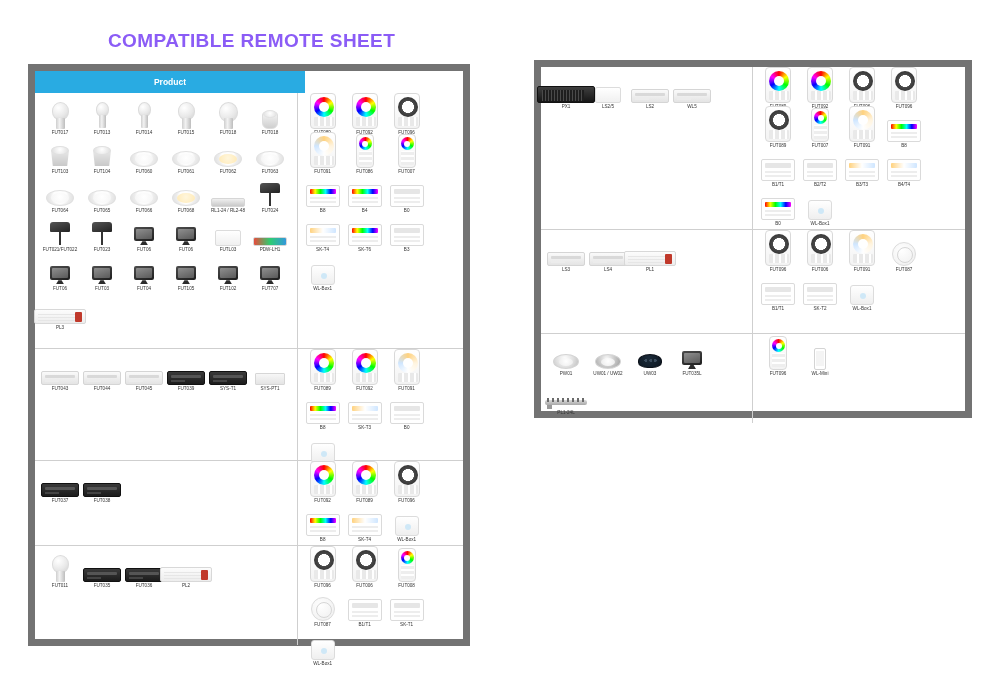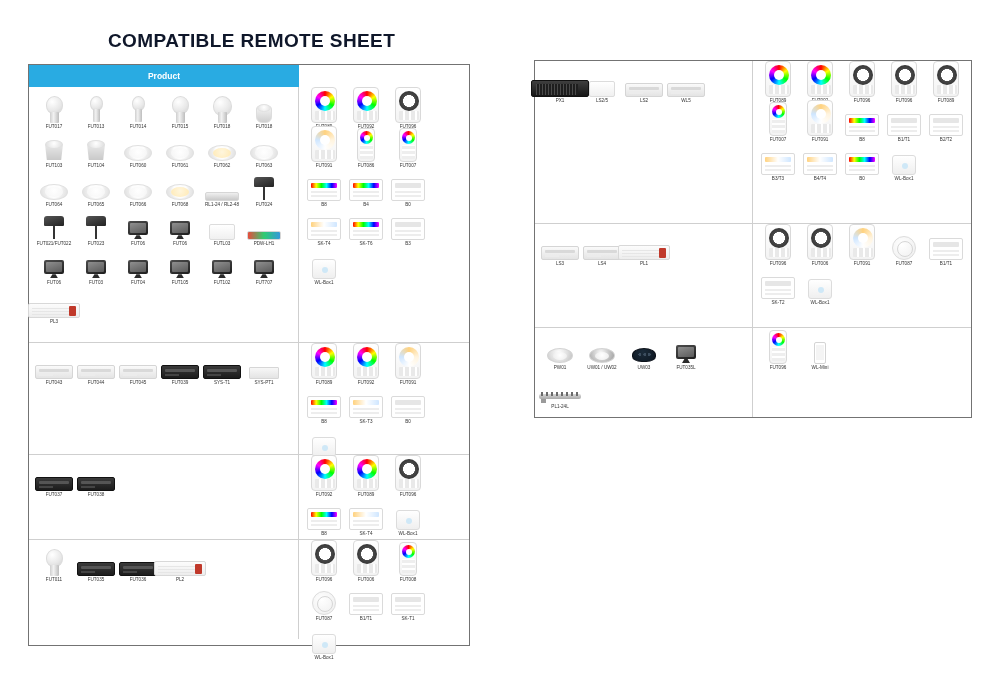--- a/index.html
+++ b/index.html
@@ -9,28 +9,28 @@
     font-family:"Liberation Sans", sans-serif;
     color:#222;
     position:relative;
     overflow:hidden;
   }
   .page-title{
     position:absolute;
     left:108px; top:30px;
     font-size:19px;
     font-weight:bold;
-    color:#0f172a;
+    color:#8b5cf6;
     letter-spacing:.4px;
   }
 
   
   .tbl{
     position:absolute;
-    border:1px solid #737373;
+    border:7px solid #737373;
     box-sizing:border-box;
     background:#fff;
   }
   .hdr-row{display:flex;height:22px;}
   .hdr-cell{
     background:#29ABE2;
     color:#fff;
     font-size:8.5px;
     font-weight:bold;
     display:flex;align-items:center;justify-content:center;

